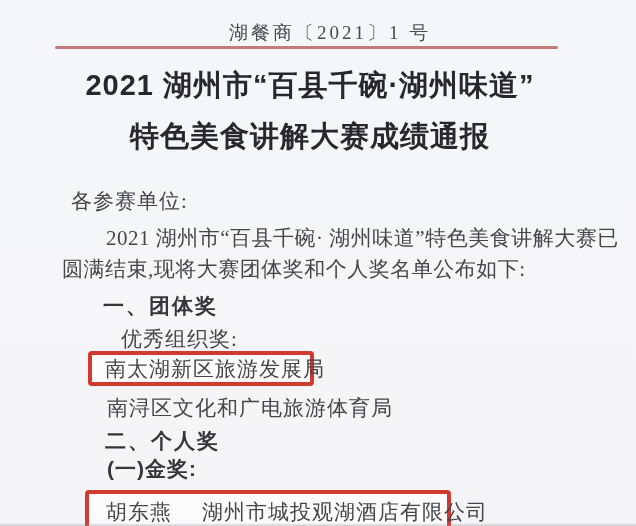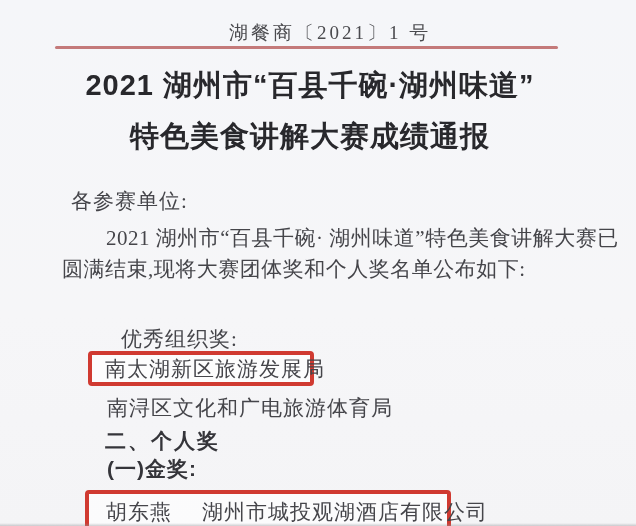--- a/index.html
+++ b/index.html
@@ -106,20 +106,21 @@
   <div class="abs doc-title title-line1">2021 湖州市“百县千碗·湖州味道”</div>
 
   <div class="abs doc-title title-line2">特色美食讲解大赛成绩通报</div>
 
   <div class="abs body-line salutation">各参赛单位:</div>
 
   <div class="abs body-line intro-1">2021 湖州市“百县千碗· 湖州味道”特色美食讲解大赛已</div>
 
   <div class="abs body-line intro-2">圆满结束,现将大赛团体奖和个人奖名单公布如下:</div>
 
+  <div class="abs body-line section-heading section-1">一、团体奖</div>
 
   <div class="abs body-line award-label-1">优秀组织奖:</div>
 
   <div class="abs body-line winner-2">南浔区文化和广电旅游体育局</div>
 
   <div class="abs highlight-box box-1">
     <span class="body-line">南太湖新区旅游发展局</span>
   </div>
 
   <div class="abs body-line section-heading section-2">二、个人奖</div>

